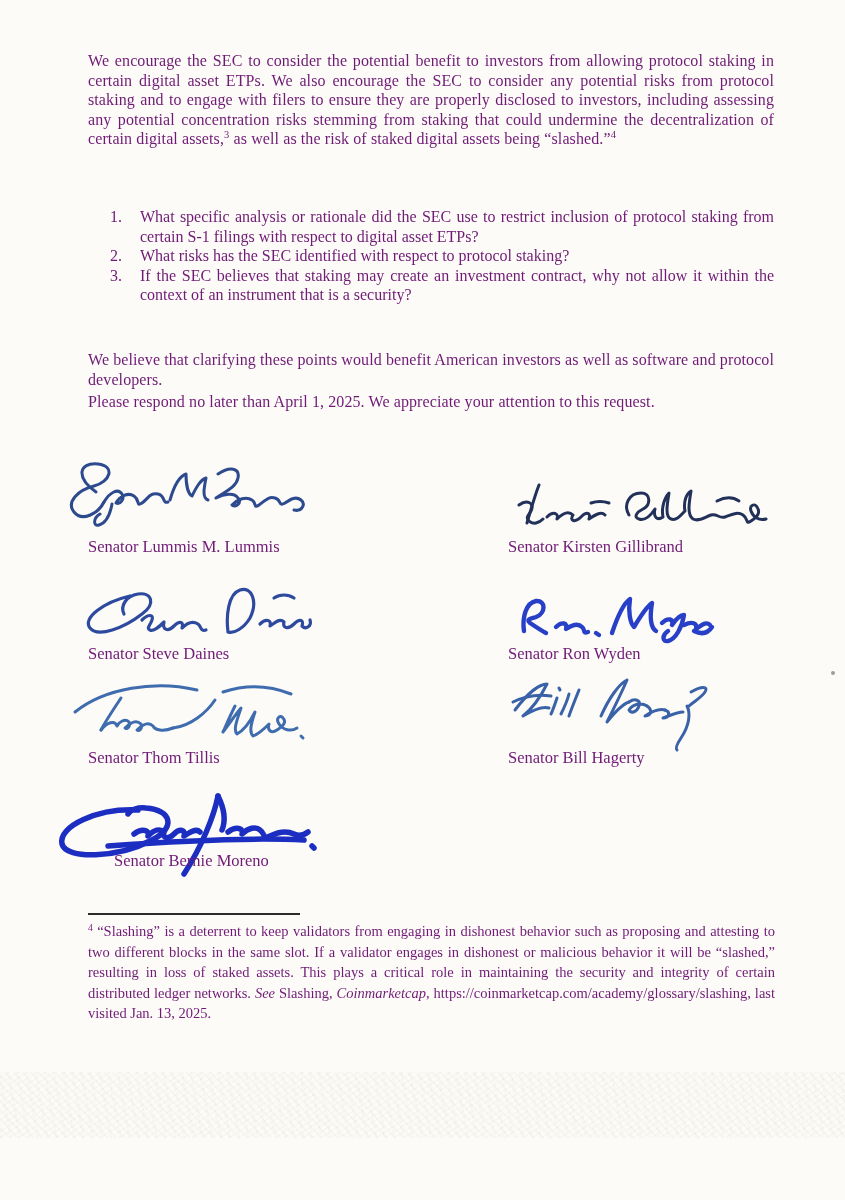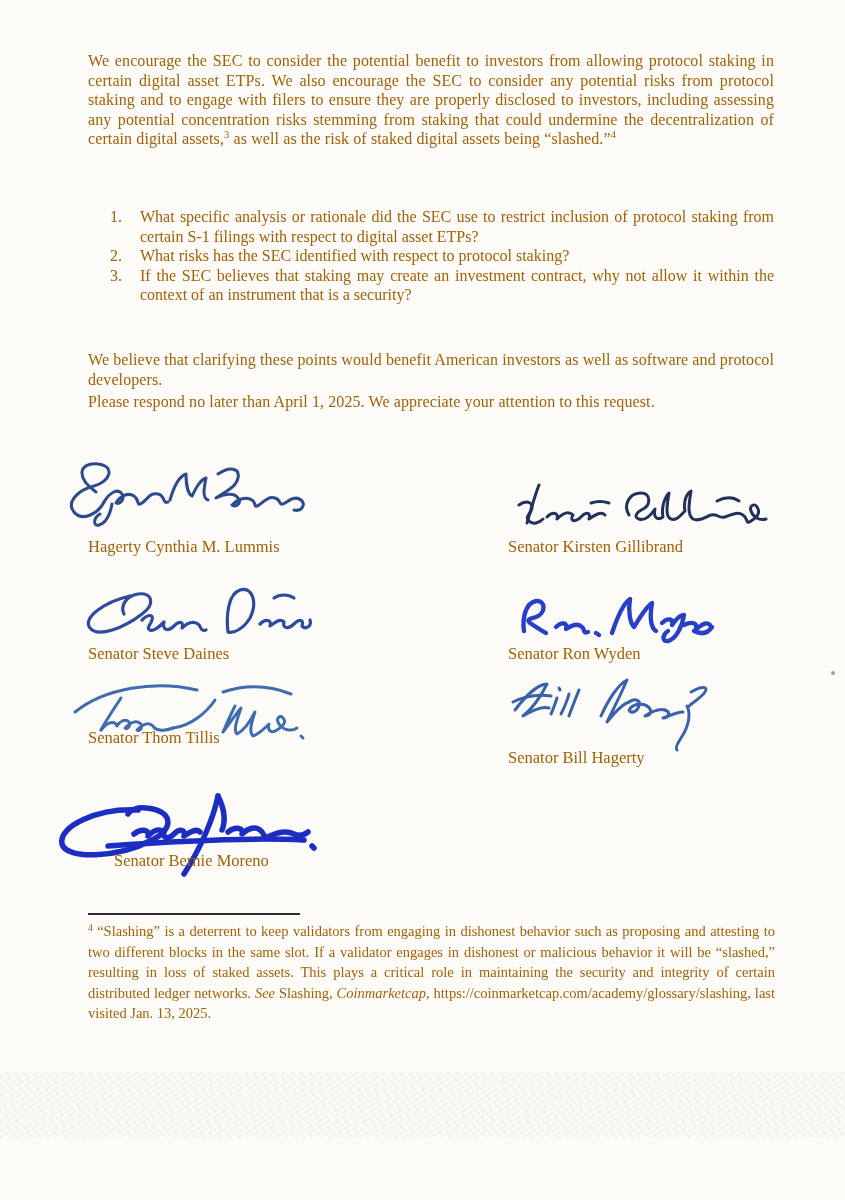--- a/index.html
+++ b/index.html
@@ -2,21 +2,21 @@
 <html><head>
 <meta charset="utf-8">
 <style>
   html,body{margin:0;padding:0;background:#e8e6e2;}
   .page{
     position:relative;
     width:845px;height:1200px;
     margin:0 auto;
     background:#fcfbf8;
     font-family:"Liberation Serif", serif;
-    color:#a16207;
+    color:#701a75;
     overflow:hidden;
   }
   .body-text{
     position:absolute;
     left:88px;right:71px;
     font-size:16px;line-height:19.5px;
     text-align:justify;
     text-align-last:left;
     letter-spacing:.1px;
   }
@@ -91,21 +91,21 @@
     <svg width="250" height="85" viewBox="0 0 250 85">
       <g stroke-width="3" stroke="#2d4a8e">
         <path d="M38,40 C18,26 20,10 40,12 C58,14 52,30 36,34 C20,38 8,50 16,60 C24,70 40,62 46,50"></path>
         <path d="M46,50 C52,40 60,36 64,42 C67,47 62,53 58,51 C62,44 70,40 76,44 C82,48 78,55 84,51 C90,47 92,40 100,42 C108,44 104,52 110,50"></path>
         <path d="M54,52 C52,63 48,71 41,73 C35,75 35,66 42,62"></path>
         <path d="M112,48 C116,34 122,24 128,22 C128,32 130,42 134,44 C138,36 142,28 148,26 C146,36 144,46 150,48"></path>
         <path d="M160,22 C172,14 182,16 180,26 C178,36 166,40 158,46 C166,42 176,40 180,46 C184,51 178,56 174,53 C180,47 188,44 194,48 C199,51 195,57 201,53 C207,49 210,44 217,46 C224,48 220,55 227,51 C233,47 238,44 243,48 C248,52 244,60 236,58"></path>
       </g>
     </svg>
   </div>
-  <div class="sig-label" style="left:88px;top:537px;">Hagerty Cynthia M. Lummis</div>
+  <div class="sig-label" style="left:88px;top:537px;">Senator Lummis M. Lummis</div>
 
   <div class="sig" style="left:505px;top:477px;">
     <svg width="265" height="55" viewBox="0 0 265 55">
       <g stroke-width="3" stroke="#223159">
         <path d="M22,46 C26,32 30,18 34,8"></path>
         <path d="M14,28 C22,22 30,26 26,34 C24,38 20,40 24,44 C28,48 34,46 38,42"></path>
         <path d="M42,40 C48,34 54,36 52,42 C58,36 64,34 68,38 C64,44 70,46 76,40 C82,34 86,36 84,42 C90,38 96,34 100,38"></path>
         <path d="M86,26 C92,24 98,24 104,26"></path>
         <path d="M124,38 C118,28 124,16 136,16 C146,16 146,28 138,32 C132,35 128,40 134,42 C140,44 146,38 150,32 C148,40 152,44 158,40 C156,30 160,20 164,16 C162,28 160,40 166,42 C172,44 176,38 180,34 C178,24 182,16 186,14 C184,26 182,38 188,42 C194,45 200,40 206,38 C212,36 214,42 220,40 C226,38 232,34 238,38 C244,42 240,48 246,44 C252,40 256,36 252,30 C250,26 244,28 246,34 C248,40 254,44 261,42"></path>
         <path d="M212,24 C220,20 228,20 234,24"></path>
@@ -148,21 +148,21 @@
         <path d="M142,12 C100,2 50,10 20,34"></path>
         <path d="M66,20 C58,32 50,44 46,52"></path>
         <path d="M46,52 C52,44 60,42 62,48 C64,44 70,40 74,44 C76,48 72,52 70,50 C76,44 82,42 86,46 C88,50 84,54 82,52 C88,46 94,44 98,48 C100,52 108,54 118,50"></path>
         <path d="M118,50 C136,48 152,34 160,22"></path>
         <path d="M168,14 C192,6 216,8 236,16"></path>
         <path d="M180,28 C174,40 170,50 168,54 C176,44 182,34 186,30 C182,42 178,52 182,56 C190,52 196,42 200,34 C196,46 194,54 198,58 C204,56 210,50 214,46 C212,52 216,56 222,52 C228,48 232,44 228,40 C226,36 220,40 224,46 C228,52 236,54 242,50"></path>
         <path d="M246,58 l2,2"></path>
       </g>
     </svg>
   </div>
-  <div class="sig-label" style="left:88px;top:728px;">Senator Thom Tillis</div>
+  <div class="sig-label" style="left:88px;top:748px;">Senator Thom Tillis</div>
 
   <div class="sig" style="left:505px;top:672px;">
     <svg width="220" height="80" viewBox="0 0 220 80">
       <g stroke-width="3" stroke="#3a62a8">
         <path d="M10,38 C22,22 34,12 42,12 C36,24 28,36 18,44 C28,38 38,34 44,36"></path>
         <path d="M8,30 C20,24 34,22 46,24"></path>
         <path d="M52,26 C50,32 48,38 46,42"></path>
         <path d="M54,16 l1,2"></path>
         <path d="M64,22 C62,30 58,38 56,42"></path>
         <path d="M74,18 C70,28 66,38 64,44"></path>

